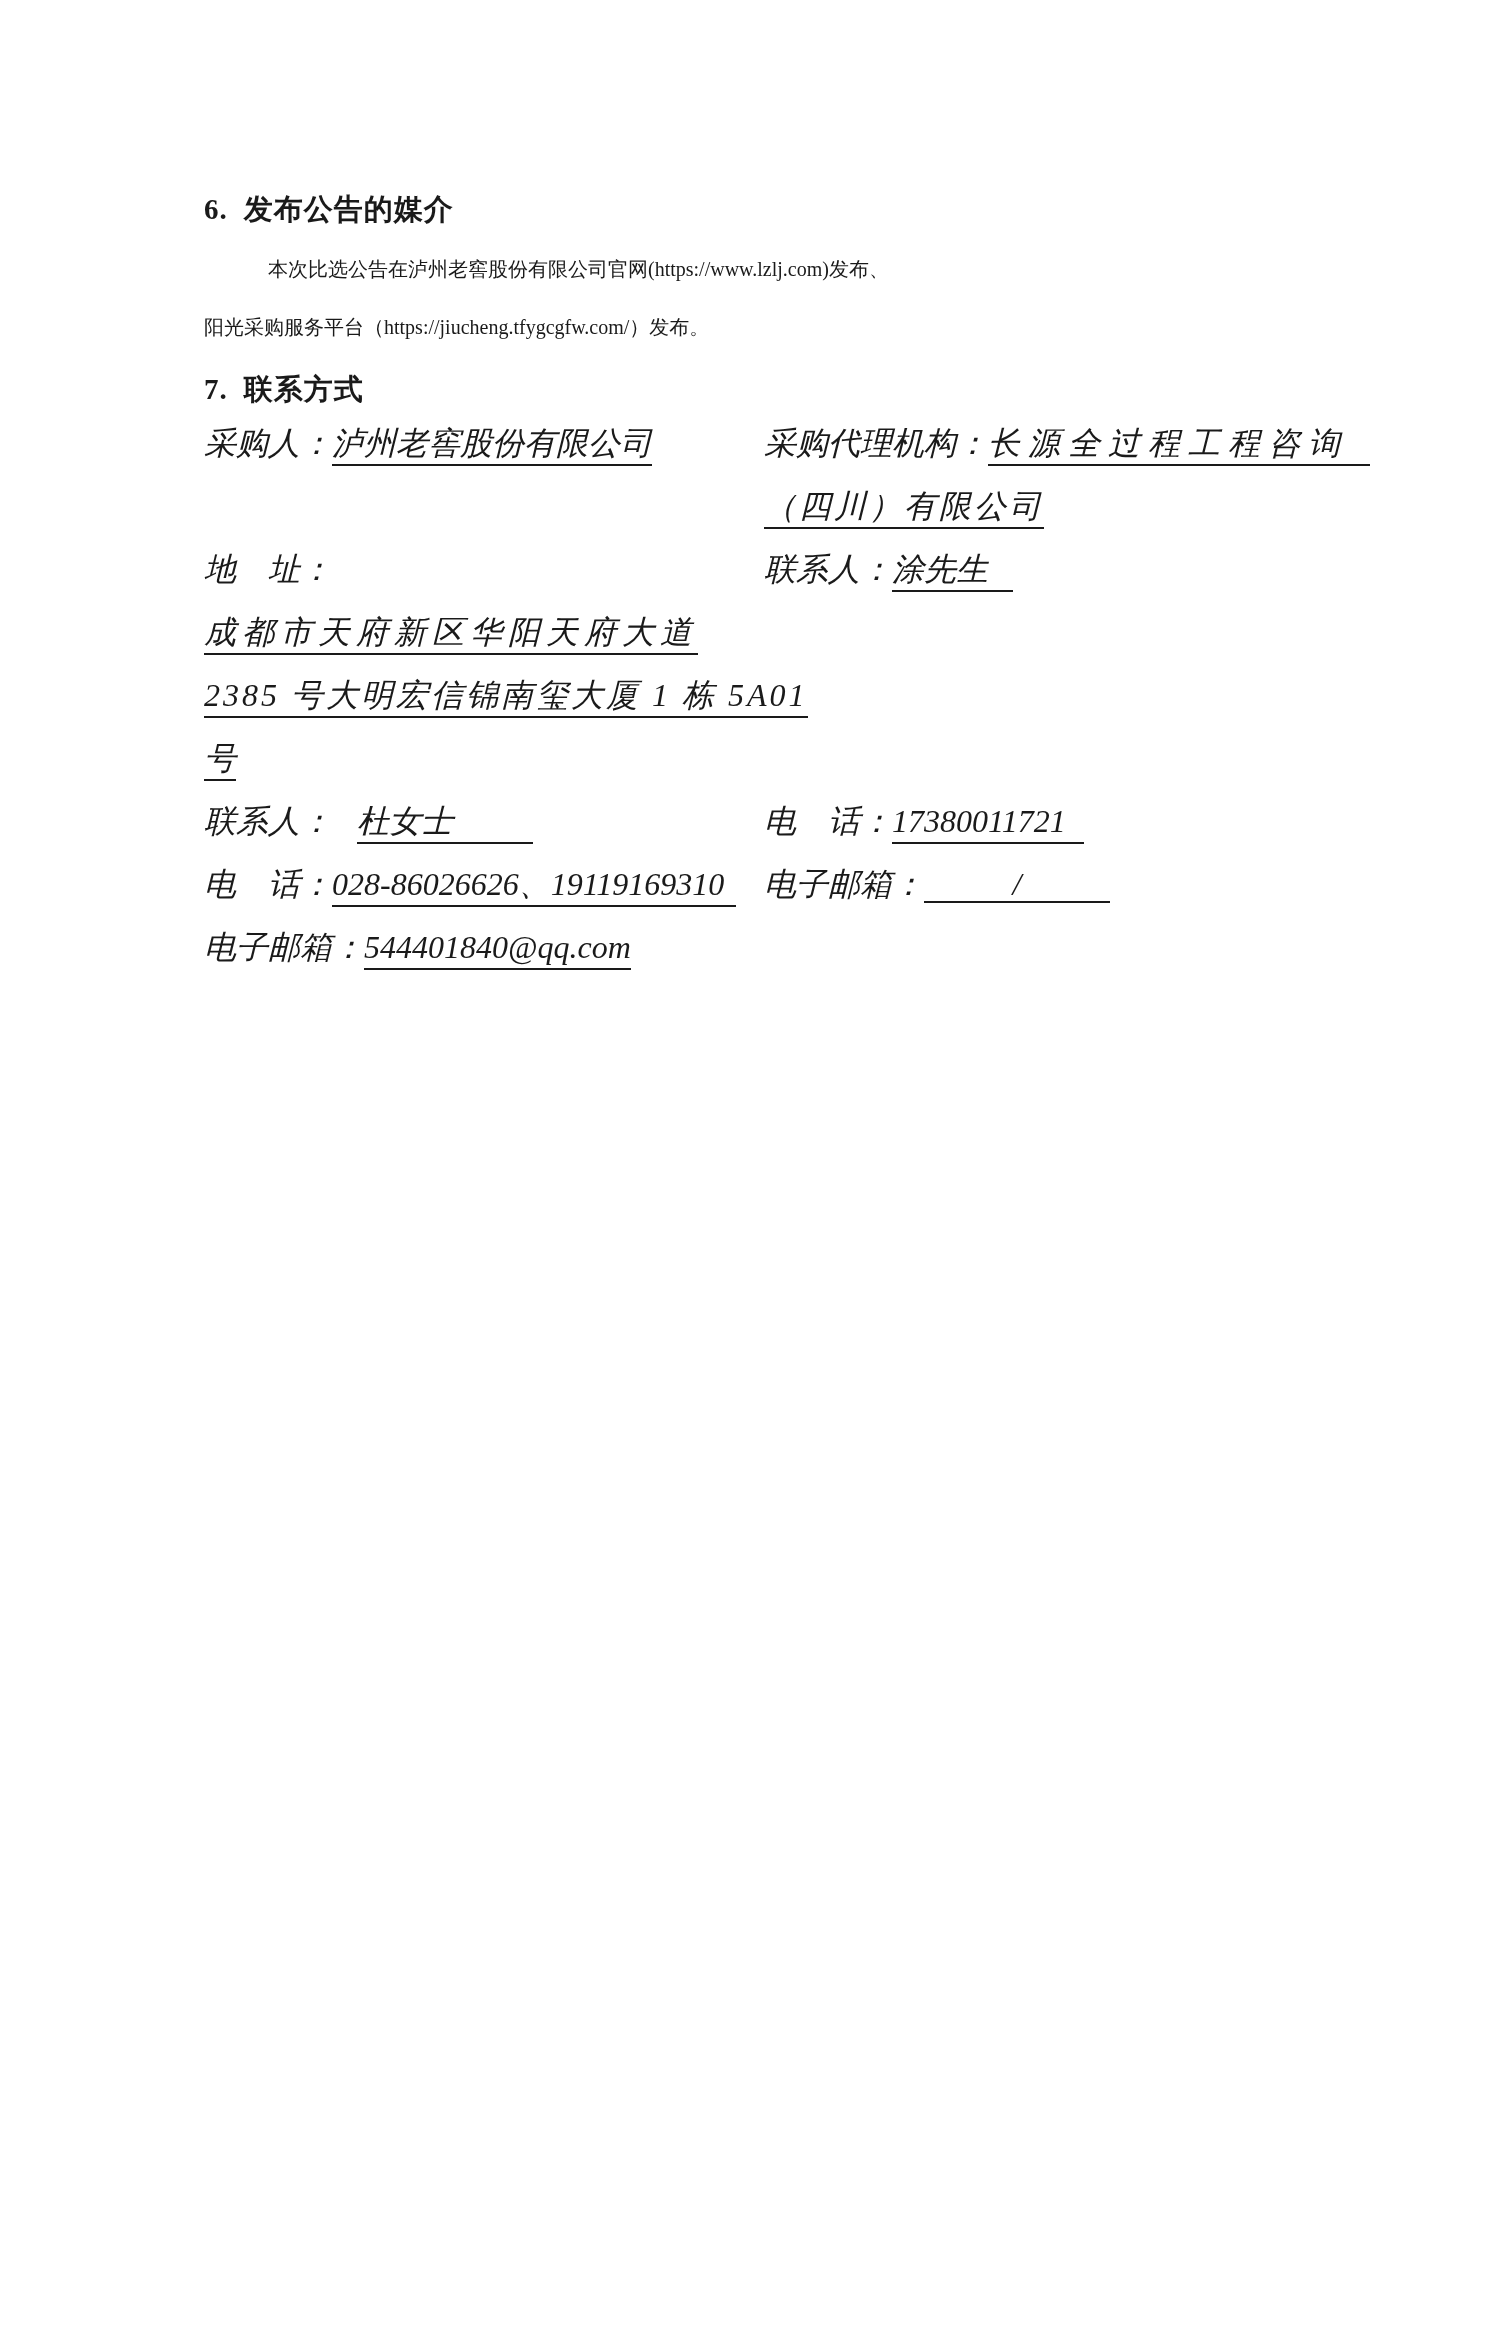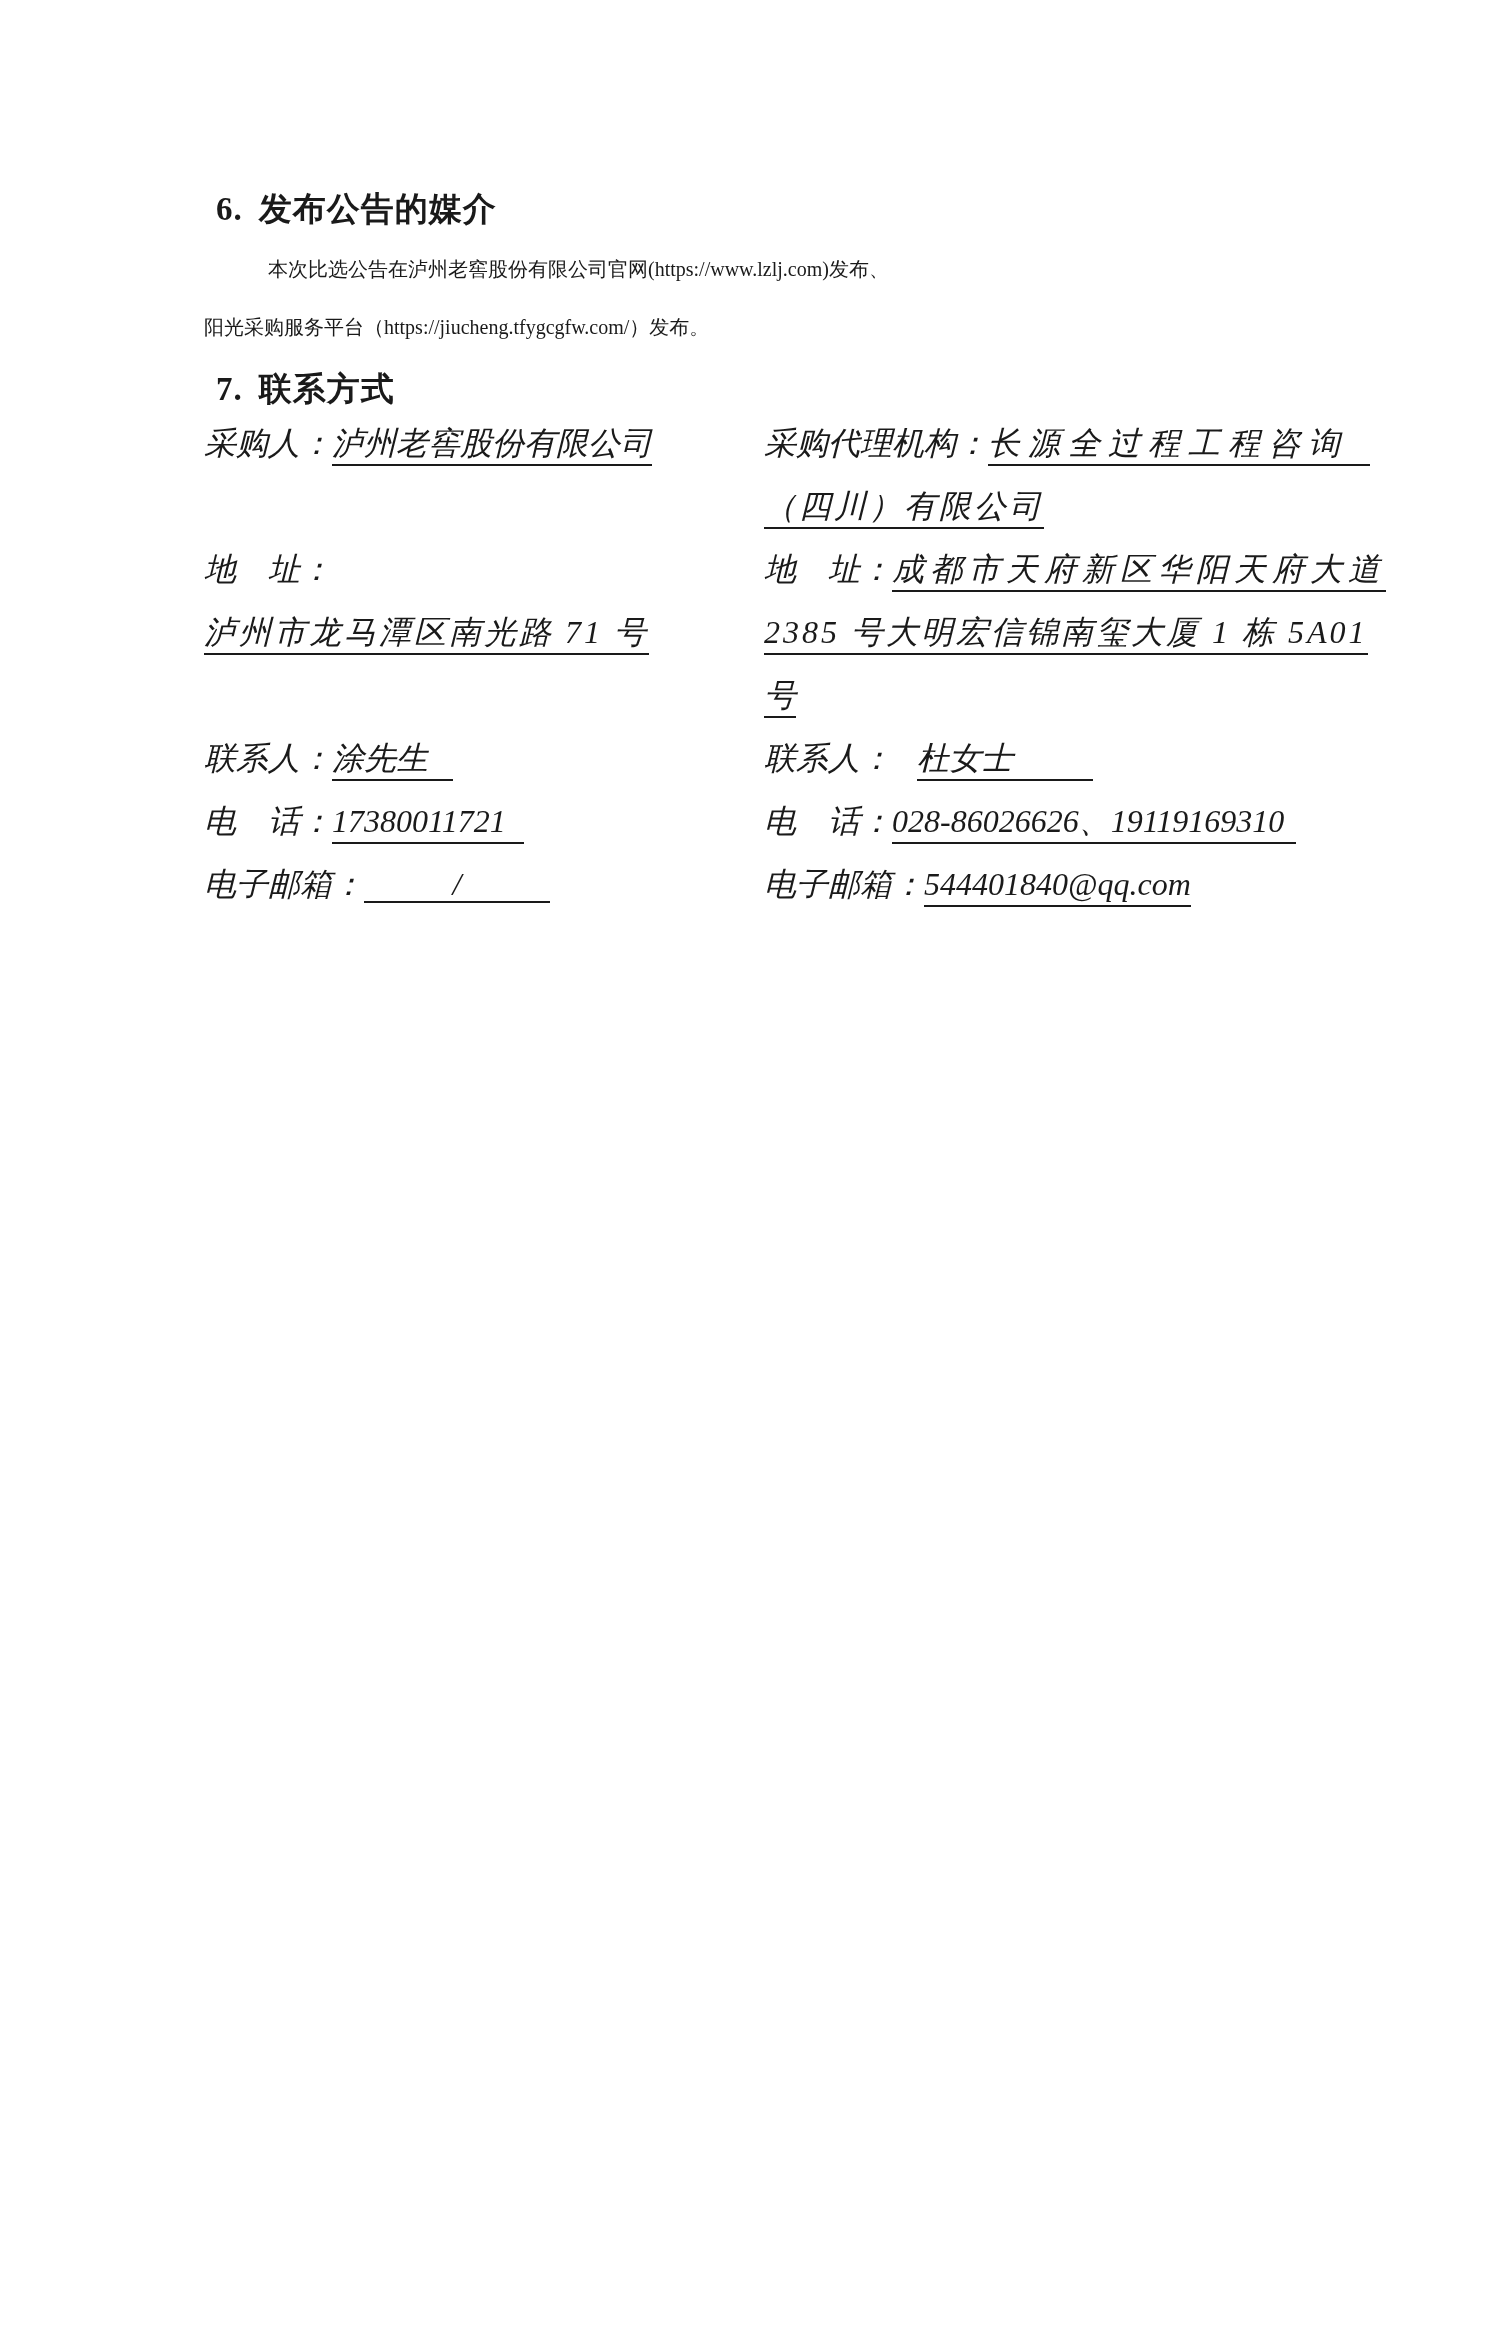--- a/index.html
+++ b/index.html
@@ -16,26 +16,25 @@
     font-family: "Liberation Serif", "DejaVu Serif", serif;
     overflow: hidden;
   }
   .content {
     position: absolute;
     left: 204px;
     top: 0;
     width: 1190px;
   }
   .sec-heading {
-    font-size: 33px;
+    font-size: 29px;
     font-weight: 700;
     line-height: 42px;
     letter-spacing: 1px;
     white-space: nowrap;
-    margin-left: 12px;
   }
   .sec-heading .hnum {
     margin-right: 16px;
   }
   .h6 { margin-top: 188px; }
   .h7 { margin-top: 12px; }
   .para {
     margin-top: 10px;
     font-size: 20px;
     line-height: 58px;
@@ -97,23 +96,20 @@
 
       <div class="cell">
         <span class="lbl">采购人：</span><span class="val u">泸州老窖股份有限公司</span>
       </div>
       <div class="cell">
         <span class="lbl">采购代理机构：</span><span class="val u ls8 pr30">长源全过程工程咨询</span>
         <span class="wrapline"><span class="val u ls3">（四川）有限公司</span></span>
       </div>
 
       <div class="cell">
-        <span class="lbl">地　址：</span><span class="val u ls3">泸州市龙马潭区南光路 71 号</span>
-      </div>
-      <div class="cell">
         <span class="lbl">地　址：</span><span class="val u ls6">成都市天府新区华阳天府大道</span>
         <span class="wrapline"><span class="val u ls3">2385 号大明宏信锦南玺大厦 1 栋 5A01</span></span>
         <span class="wrapline"><span class="val u">号</span></span>
       </div>
 
       <div class="cell">
         <span class="lbl">联系人：</span><span class="val u pr25">涂先生</span>
       </div>
       <div class="cell">
         <span class="lbl">联系人：</span><span class="val u pr80">杜女士</span>

